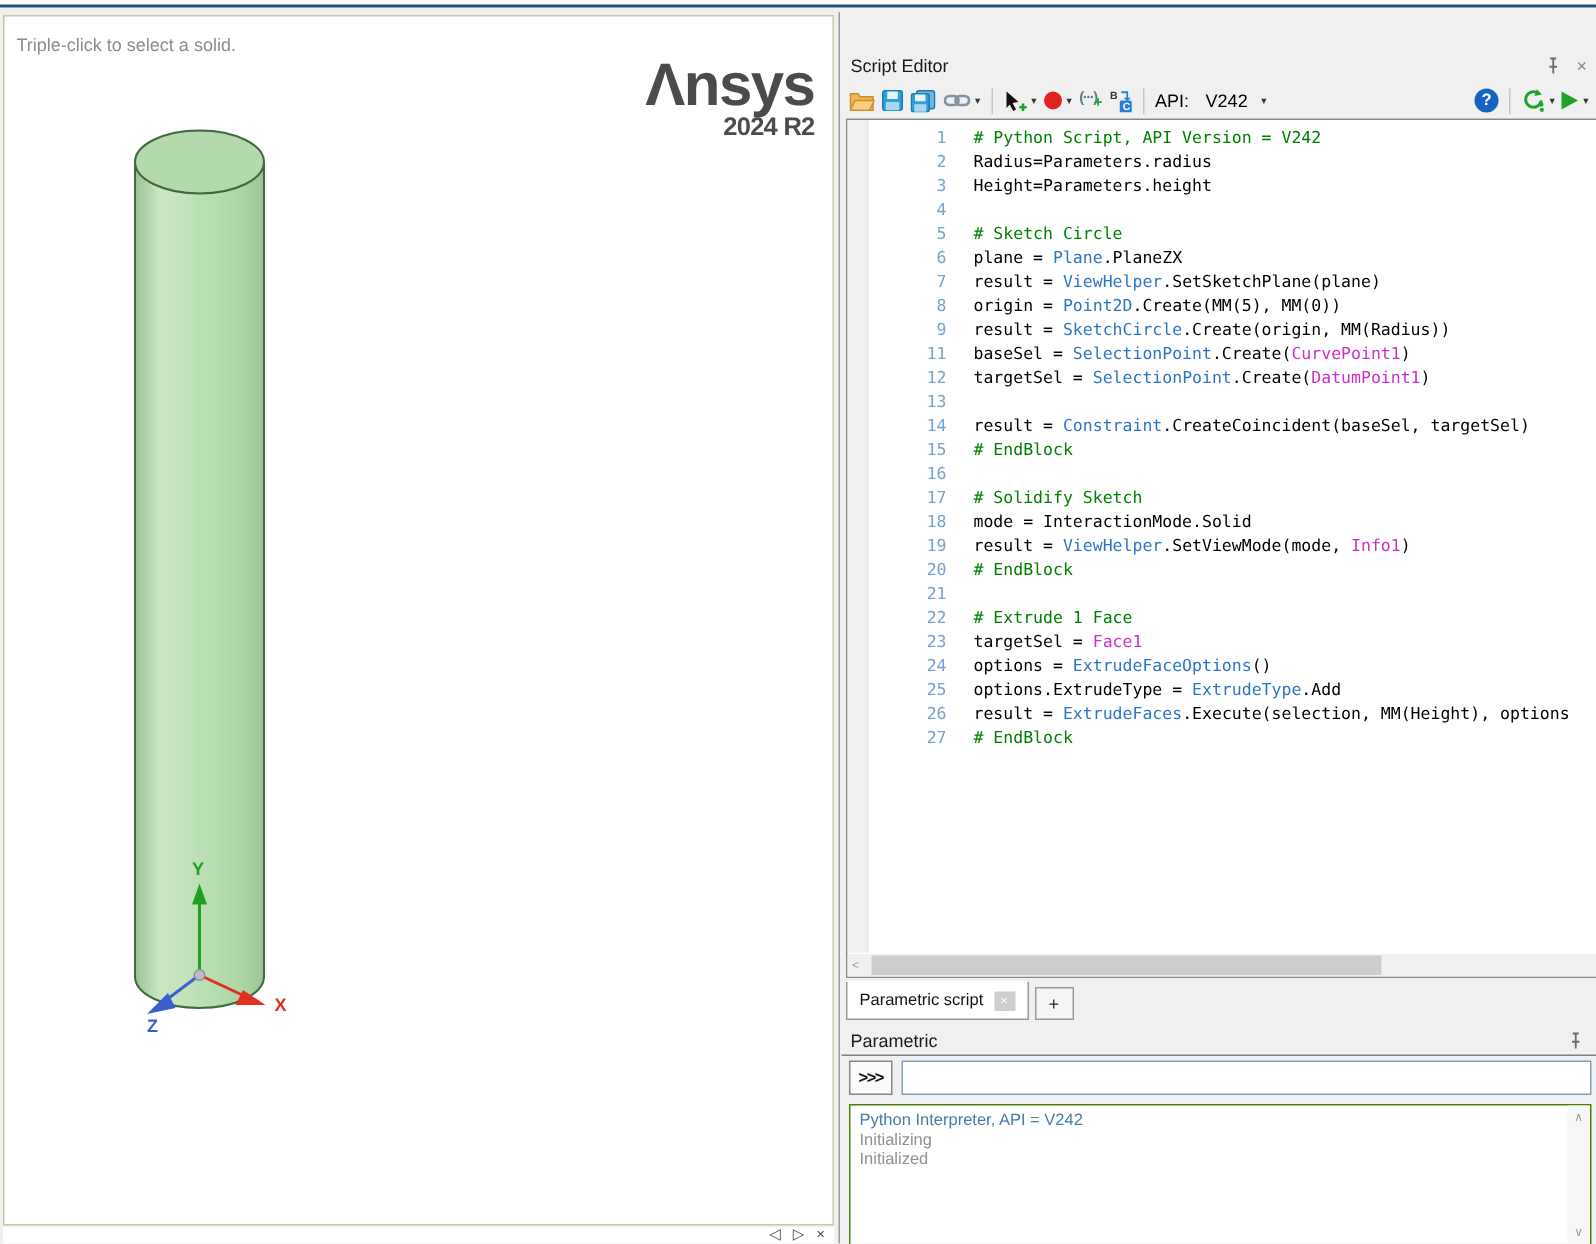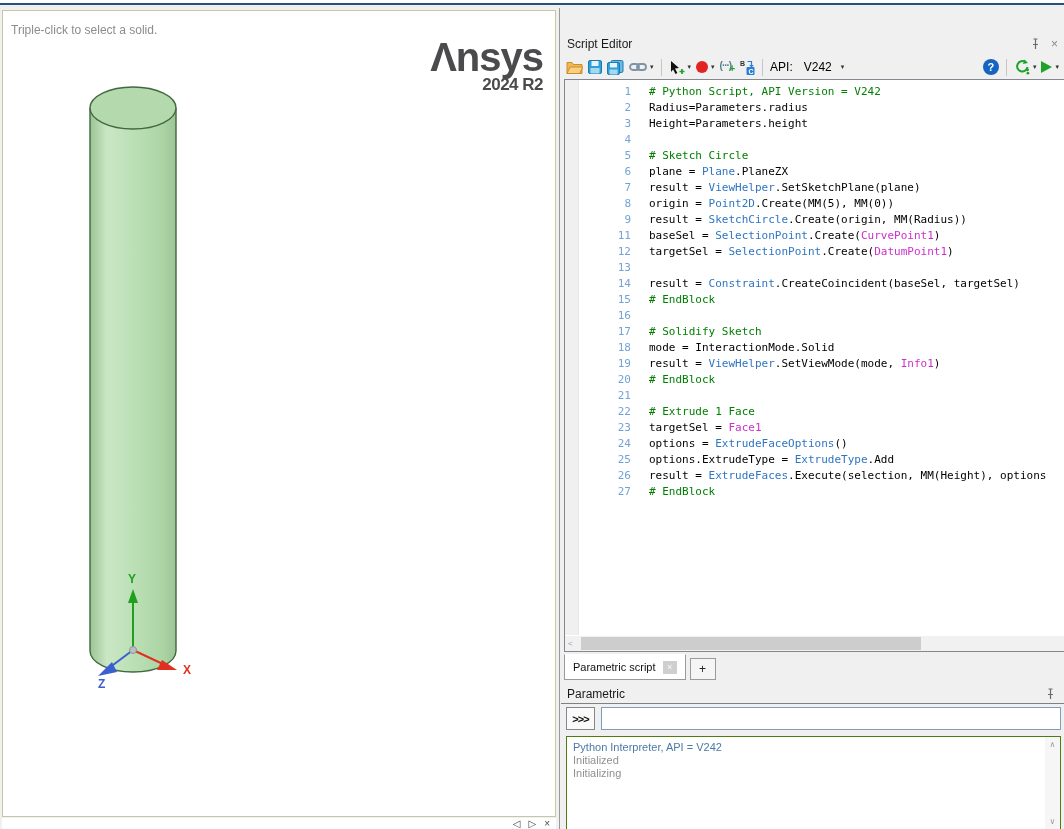--- a/index.html
+++ b/index.html
@@ -323,22 +323,22 @@
   </div>
 
   <div class="prompt-row">
     <span class="prompt-box">&gt;&gt;&gt;</span>
     <input class="prompt-input" value="" style="">
   </div>
 
   <div class="output-box">
     <div class="out-lines" id="interp-out">
         <div class="out-info">Python Interpreter, API = V242</div>
+        <div class="out-dim">Initializing</div>
         <div class="out-dim">Initialized</div>
-        <div class="out-dim">Initializing</div>
       </div>
     <div class="out-vscroll">
       <span class="sb-arrow">∧</span>
       <span class="sb-arrow">∨</span>
     </div>
     <div class="out-hscroll">
       <span class="sb-arrow">&lt;</span>
       <span class="out-thumb"></span>
       <span class="sb-arrow">&gt;</span>
     </div>

